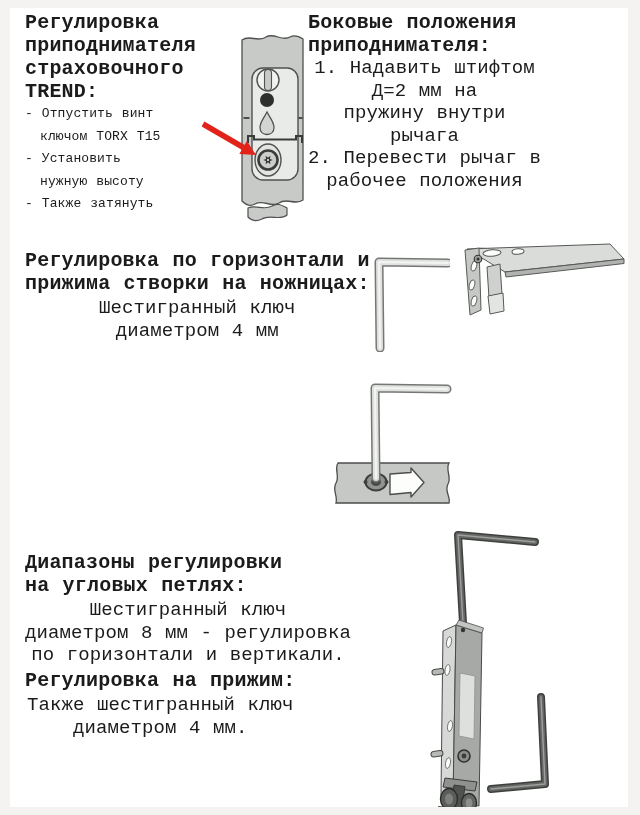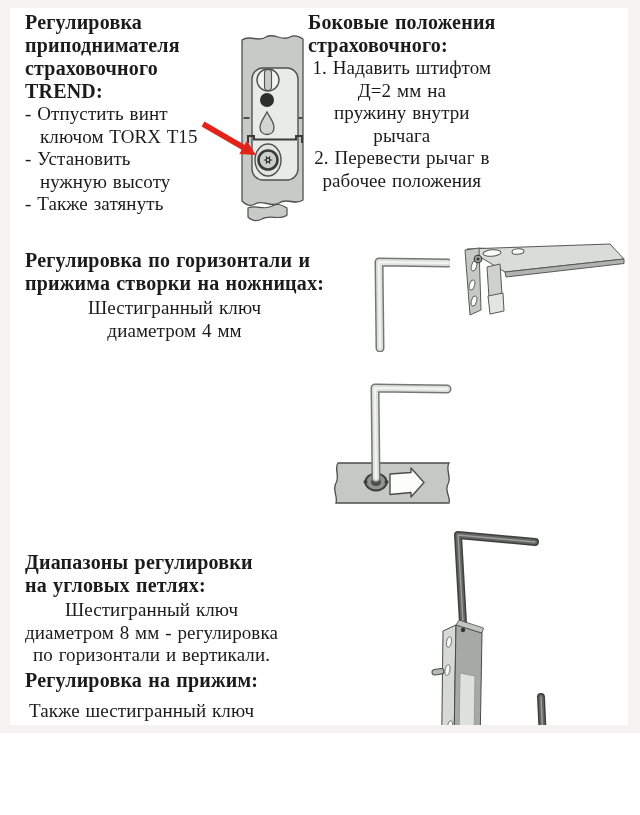--- a/index.html
+++ b/index.html
@@ -1,25 +1,25 @@
 <!DOCTYPE html>
 <html style="--paper: #ffffff; --frame: #f5f3f1; --ink: #1b1b1b; --red: #e2231a;"><head>
 <meta charset="utf-8">
 <style>
   html,body{margin:0;padding:0;background:#fff;}
   .page{
-    position:relative;width:640px;height:733px;overflow:hidden;
+    position:relative;width:640px;height:815px;overflow:hidden;
     background:var(--paper,#fff);
-    font-family:Liberation Serif, serif;
+    font-family:Liberation Mono, monospace;
     color:var(--ink,#1b1b1b);
   }
   .tb{position:absolute;}
   .h{font-weight:bold;font-size:20px;line-height:23px;white-space:nowrap;letter-spacing:.2px;word-spacing:1px;}
   .b{font-size:19px;line-height:22.5px;white-space:nowrap;letter-spacing:.1px;word-spacing:1px;text-align:center;}
-  .li{font-size:19px;line-height:22.5px;white-space:nowrap;letter-spacing:.1px;word-spacing:1px;}
+  .li{font-size:13px;line-height:22.5px;white-space:nowrap;letter-spacing:.1px;word-spacing:1px;}
   .li.cont{padding-left:15px;}
   .illu{position:absolute;}
   .frame{position:absolute;inset:0;border:solid var(--frame,#f5f3f1);border-width:8px 12px 8px 10px;pointer-events:none;}
 </style>
 </head>
 <body>
 
 <div class="page">
 
   <div class="tb" style="left:25px;top:11px;">
@@ -60,21 +60,21 @@
     <circle cx="70" cy="136" r="1.2" fill="#cbcecb"></circle>
 
     <g>
       <line x1="5" y1="100" x2="45.5" y2="123.5" stroke="var(--red,#e2231a)" stroke-width="5.5"></line>
       <polygon points="58,131 41.3,129.9 48.9,116.9" fill="var(--red,#e2231a)"></polygon>
     </g>
   </svg>
 
   <div class="tb" style="left:308px;top:11px;">
     <div class="h">Боковые положения</div>
-    <div class="h">страховочного:</div>
+    <div class="h">приподнимателя:</div>
     <div class="b">1. Надавить штифтом</div>
     <div class="b">Д=2 мм на</div>
     <div class="b">пружину внутри</div>
     <div class="b">рычага</div>
     <div class="b">2. Перевести рычаг в</div>
     <div class="b">рабочее положения</div>
   </div>
 
   <div class="tb" style="left:25px;top:249px;">
     <div class="h">Регулировка по горизонтали и</div>
@@ -124,21 +124,21 @@
   <div class="tb" style="left:25px;top:551px;">
     <div class="h">Диапазоны регулировки</div>
     <div class="h">на угловых петлях:</div>
     <div class="b" style="margin-top:2px;">Шестигранный ключ</div>
     <div class="b">диаметром 8 мм - регулировка</div>
     <div class="b">по горизонтали и вертикали.</div>
   </div>
 
   <div class="tb" style="left:25px;top:669px;">
     <div class="h">Регулировка на прижим:</div>
-    <div class="b" style="margin-top:8px;">Также шестигранный ключ</div>
+    <div class="b" style="margin-top:2px;">Также шестигранный ключ</div>
     <div class="b">диаметром 4 мм.</div>
   </div>
 
   <svg class="illu" style="left:425px;top:523px;" width="135" height="292" viewBox="0 0 135 292">
 
     <g stroke-linecap="round" stroke-linejoin="round" fill="none">
       <path d="M110,19 L33,12 L38,100" stroke="#3e403e" stroke-width="8"></path>
       <path d="M110,19 L33,12 L38,100" stroke="#636663" stroke-width="5"></path>
       <path d="M110,19 L33,12 L38,100" stroke="#9da09d" stroke-width="1.4"></path>
     </g>

